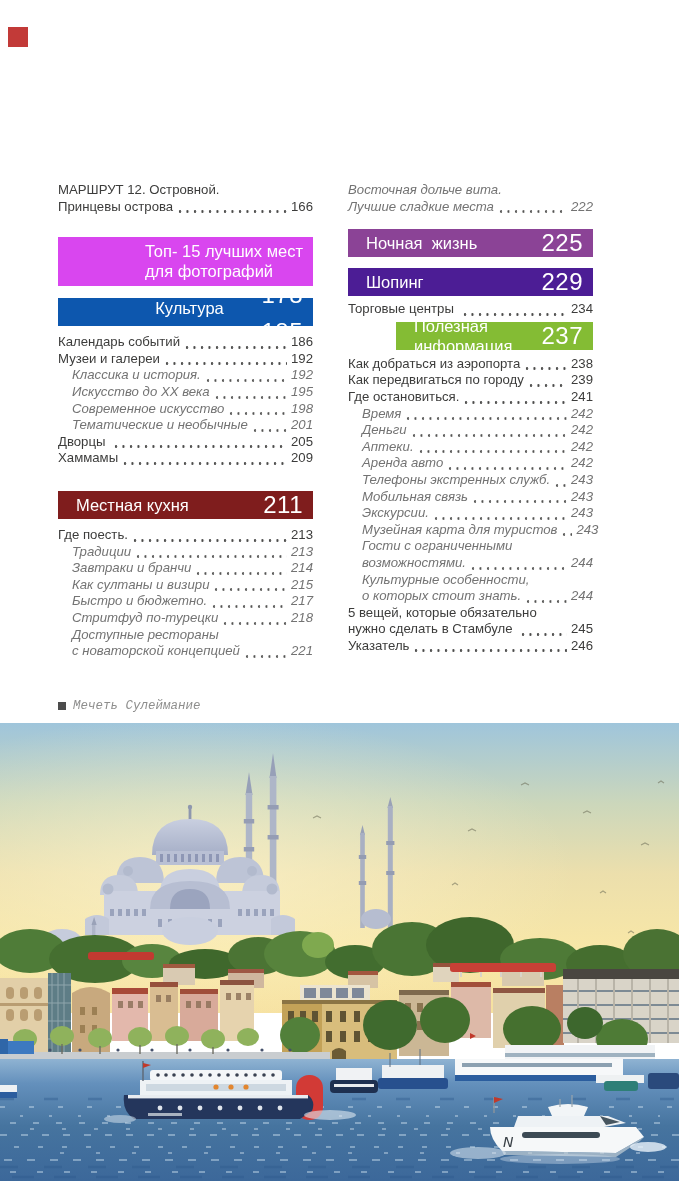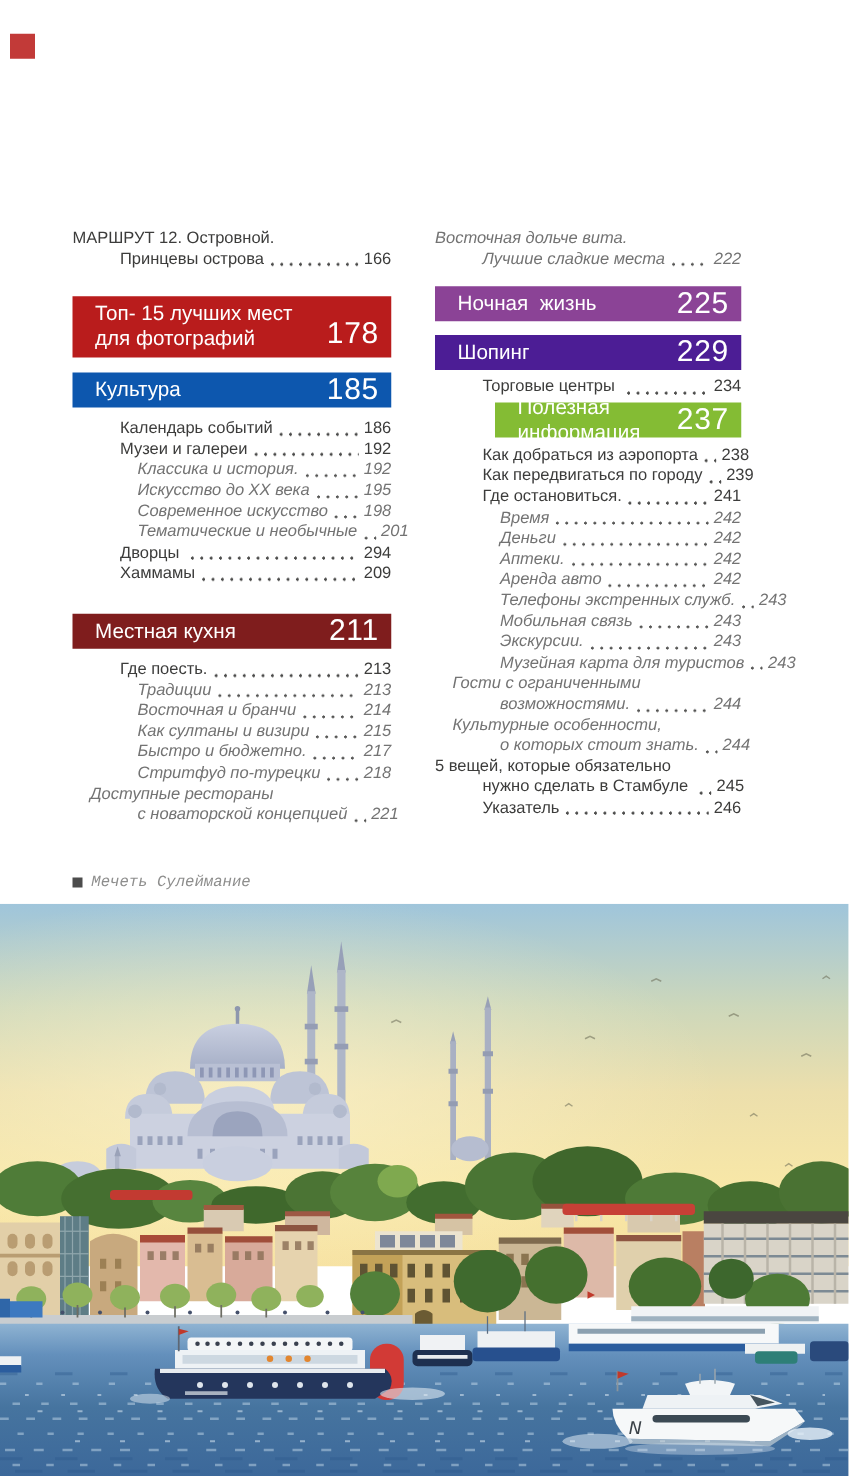--- a/index.html
+++ b/index.html
@@ -7,21 +7,21 @@
     width:679px;height:1181px;position:relative;background:#ffffff;
     font-family:"Liberation Sans","DejaVu Sans",sans-serif;
     color:#3c3c3b;overflow:hidden;
   }
   .corner-marker{position:absolute;left:8px;top:27px;width:20px;height:20px;}
 
   .col{position:absolute;top:182px;}
   .col-left{left:58px;width:255px;}
   .col-right{left:348px;width:245px;}
 
-  .row{display:flex;align-items:flex-end;font-size:13.2px;line-height:16.6px;margin-left:38px;}
+  .row{display:flex;align-items:flex-end;font-size:13.2px;line-height:16.6px;}
   .row .label{white-space:pre;}
   .row .leader{flex:1;min-width:10px;height:3px;margin:0 4px 2px 5px;
     background-image:radial-gradient(circle at 2px 1.5px,#4b4b4a 1.1px,rgba(0,0,0,0) 1.35px);
     background-size:7.5px 3px;background-repeat:repeat-x;background-position:left bottom;}
   .row .page{white-space:pre;}
   .plainline{font-size:13.2px;line-height:16.6px;white-space:pre;}
   .sub{font-style:italic;padding-left:14px;color:#737373;}
   .sub .leader{background-image:radial-gradient(circle at 2px 1.5px,#555554 1.05px,rgba(0,0,0,0) 1.3px);}
 
   .banner{display:flex;color:#fff;padding:0 10px 0 18px;align-items:center;height:28px;}
@@ -42,26 +42,26 @@
 
 <div class="col col-left" id="col-left">
     <div>
       <div class="plainline">МАРШРУТ 12. Островной.</div>
       <div class="row">
         <span class="label">Принцевы острова</span>
         <span class="leader"></span>
         <span class="page">166</span>
       </div>
     </div>
-    <div class="banner two" style="background: #b91c1c; margin-top: 22px;">
+    <div class="banner two" style="background: #d946ef; margin-top: 22px; flex-direction: column;">
       <div class="b-label">Топ- 15 лучших мест
 для фотографий</div>
       <div class="b-num">178</div>
     </div>
-    <div class="banner" style="background: rgb(13, 87, 174); margin-top: 12px;">
+    <div class="banner" style="background: rgb(13, 87, 174); margin-top: 12px; flex-direction: column;">
       <div class="b-label">Культура</div>
       <div class="b-num">185</div>
     </div>
     <div style="margin-top: 8px;">
       <div class="row">
         <span class="label">Календарь событий</span>
         <span class="leader"></span>
         <span class="page">186</span>
       </div>
     </div>
@@ -97,21 +97,21 @@
       <div class="row sub">
         <span class="label">Тематические и необычные</span>
         <span class="leader"></span>
         <span class="page">201</span>
       </div>
     </div>
     <div>
       <div class="row">
         <span class="label">Дворцы </span>
         <span class="leader"></span>
-        <span class="page">294</span>
+        <span class="page">205</span>
       </div>
     </div>
     <div>
       <div class="row">
         <span class="label">Хаммамы</span>
         <span class="leader"></span>
         <span class="page">209</span>
       </div>
     </div>
     <div class="banner" style="background: #7f1d1d; margin-top: 24px;">
@@ -127,21 +127,21 @@
     </div>
     <div>
       <div class="row sub">
         <span class="label">Традиции</span>
         <span class="leader"></span>
         <span class="page">213</span>
       </div>
     </div>
     <div>
       <div class="row sub">
-        <span class="label">Восточная и бранчи</span>
+        <span class="label">Завтраки и бранчи</span>
         <span class="leader"></span>
         <span class="page">214</span>
       </div>
     </div>
     <div>
       <div class="row sub">
         <span class="label">Как султаны и визири</span>
         <span class="leader"></span>
         <span class="page">215</span>
       </div>

